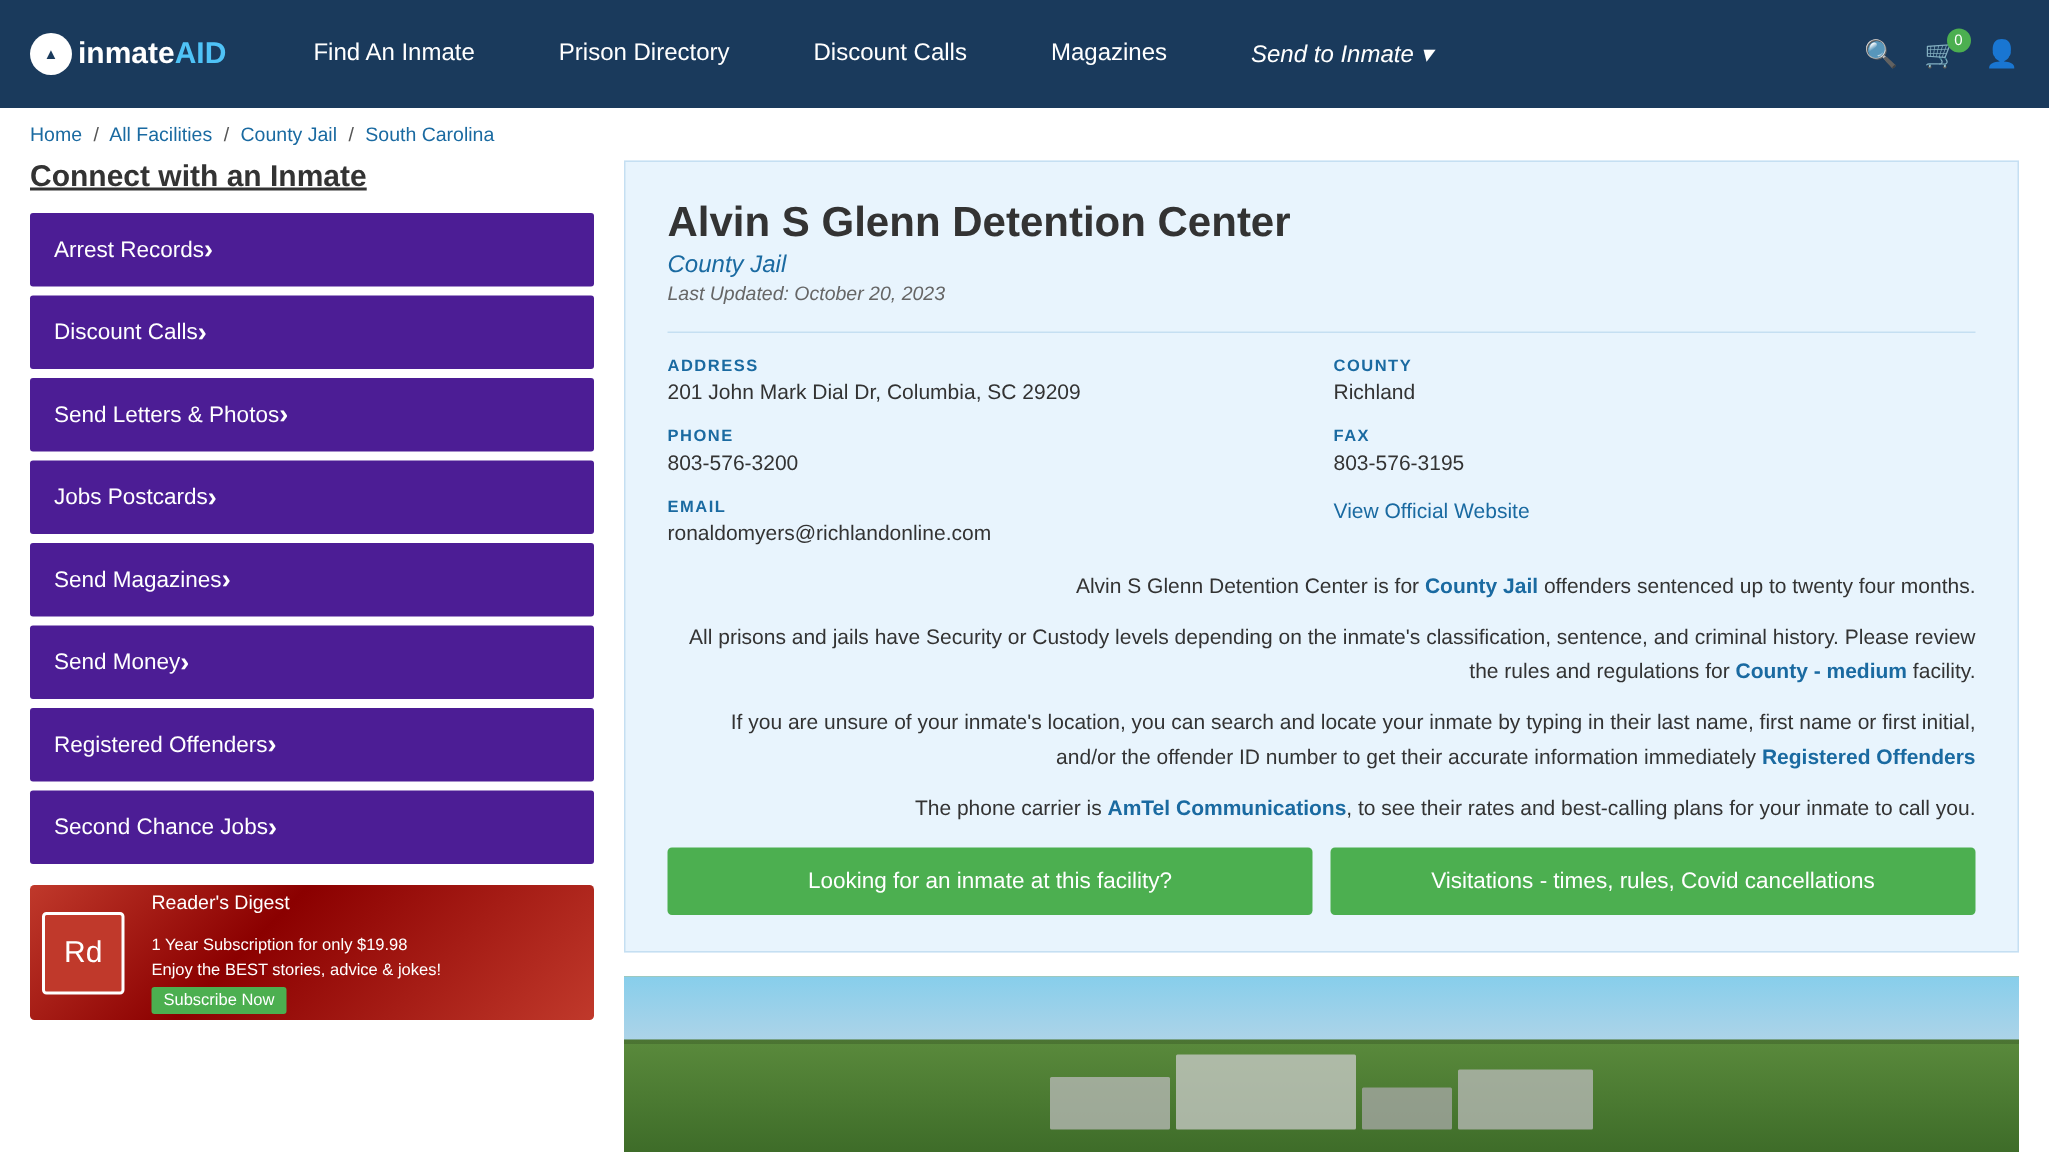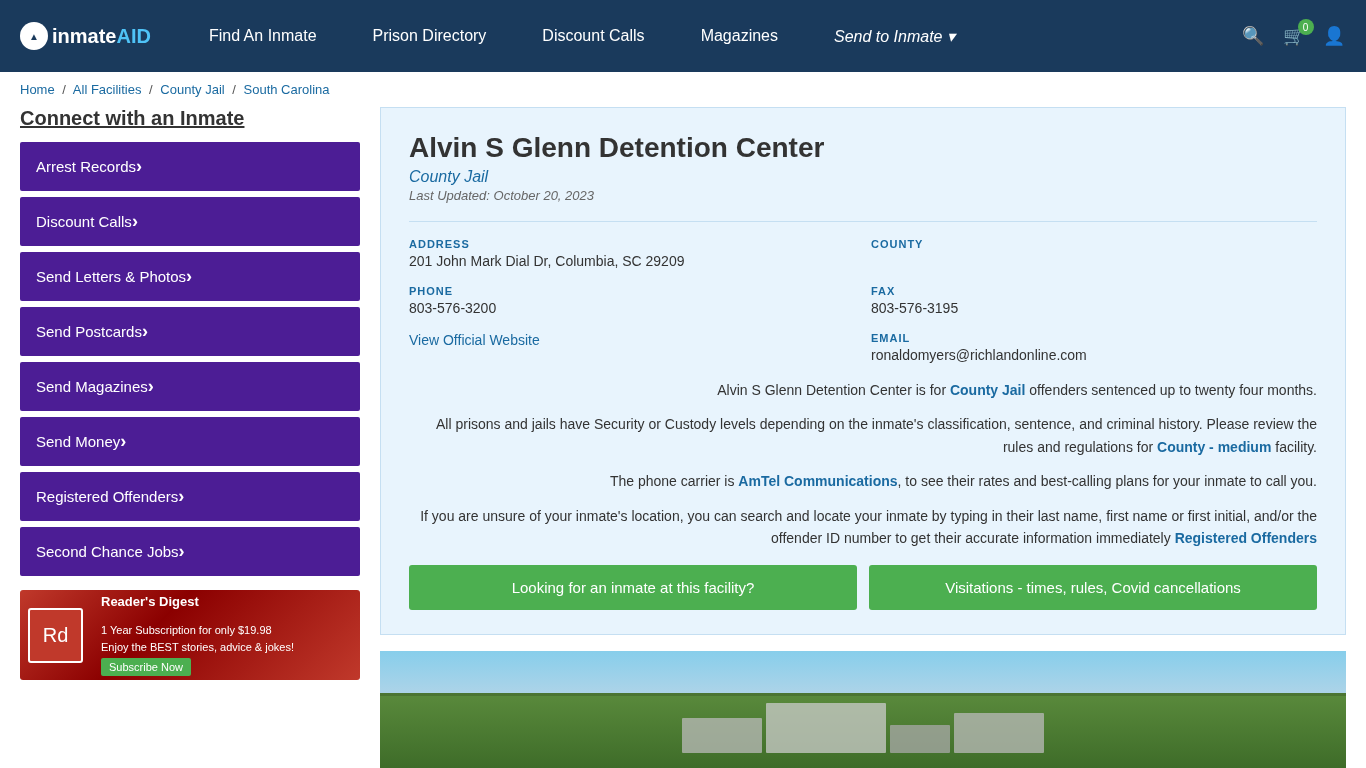--- a/index.html
+++ b/index.html
@@ -96,21 +96,21 @@
     
     .main-content {
       display: flex;
       padding: 0 20px 20px 20px;
       gap: 20px;
       align-items: flex-start;
     }
 
     
     .sidebar {
-      width: 340px;
+      width: 376px;
       flex-shrink: 0;
     }
     .sidebar-title {
       font-size: 20px;
       font-weight: bold;
       text-decoration: underline;
       margin-bottom: 12px;
       color: #333;
     }
     .sidebar-item {
@@ -153,21 +153,21 @@
       width: 55px;
       height: 55px;
       display: flex;
       align-items: center;
       justify-content: center;
       border: 2px solid #fff;
       border-radius: 3px;
       margin: 8px;
       flex-shrink: 0;
     }
-    .ad-title { font-size: 13px; font-weight: bold; margin-bottom: 15px; }
+    .ad-title { font-size: 13px; font-weight: normal; margin-bottom: 15px; }
     .ad-sub { font-size: 11px; margin-bottom: 5px; }
     .ad-btn {
       background: #4caf50;
       color: #fff;
       font-size: 11px;
       padding: 3px 8px;
       border: none;
       cursor: pointer;
       border-radius: 2px;
     }
@@ -316,21 +316,21 @@
     </div>
     <div class="sidebar-item">
       <span>Discount Calls</span>
       <span class="sidebar-arrow">›</span>
     </div>
     <div class="sidebar-item">
       <span>Send Letters &amp; Photos</span>
       <span class="sidebar-arrow">›</span>
     </div>
     <div class="sidebar-item">
-      <span>Send Postcards</span>
+      <span>Jobs Postcards</span>
       <span class="sidebar-arrow">›</span>
     </div>
     <div class="sidebar-item">
       <span>Send Magazines</span>
       <span class="sidebar-arrow">›</span>
     </div>
     <div class="sidebar-item">
       <span>Send Money</span>
       <span class="sidebar-arrow">›</span>
     </div>
@@ -360,50 +360,51 @@
       <div class="facility-type">County Jail</div>
       <div class="facility-updated">Last Updated: October 20, 2023</div>
 
       <div class="info-grid">
         <div>
           <div class="info-label">ADDRESS</div>
           <div class="info-value">201 John Mark Dial Dr, Columbia, SC 29209</div>
         </div>
         <div>
           <div class="info-label">COUNTY</div>
+          <div class="info-value">Richland</div>
         </div>
         <div>
           <div class="info-label">PHONE</div>
           <div class="info-value">803-576-3200</div>
         </div>
         <div>
           <div class="info-label">FAX</div>
           <div class="info-value">803-576-3195</div>
         </div>
         <div>
-          <a class="info-link" href="#">View Official Website</a>
-        </div>
-        <div>
           <div class="info-label">EMAIL</div>
           <div class="info-value">ronaldomyers@richlandonline.com</div>
+        </div>
+        <div>
+          <a class="info-link" href="#">View Official Website</a>
         </div>
       </div>
 
       <div class="description-area">
         <p>
           <span>Alvin S Glenn Detention Center is for </span><a href="#" class="desc-link">County Jail</a><span> offenders sentenced up to twenty four months.</span>
         </p>
         <p>
           <span>All prisons and jails have Security or Custody levels depending on the inmate's classification, sentence, and criminal history. Please review the rules and regulations for </span><a href="#" class="desc-link">County - medium</a><span> facility.</span>
         </p>
         <p>
-          <span>The phone carrier is </span><a href="#" class="desc-link">AmTel Communications</a><span>, to see their rates and best-calling plans for your inmate to call you.</span>
+          <span>If you are unsure of your inmate's location, you can search and locate your inmate by typing in their last name, first name or first initial, and/or the offender ID number to get their accurate information immediately </span><a href="#" class="desc-link">Registered Offenders</a>
         </p>
         <p>
-          <span>If you are unsure of your inmate's location, you can search and locate your inmate by typing in their last name, first name or first initial, and/or the offender ID number to get their accurate information immediately </span><a href="#" class="desc-link">Registered Offenders</a>
+          <span>The phone carrier is </span><a href="#" class="desc-link">AmTel Communications</a><span>, to see their rates and best-calling plans for your inmate to call you.</span>
         </p>
       </div>
 
       <div class="action-buttons">
         <button class="btn-green">Looking for an inmate at this facility?</button>
         <button class="btn-green">Visitations - times, rules, Covid cancellations</button>
       </div>
     </div>
 
     <div class="facility-image">

